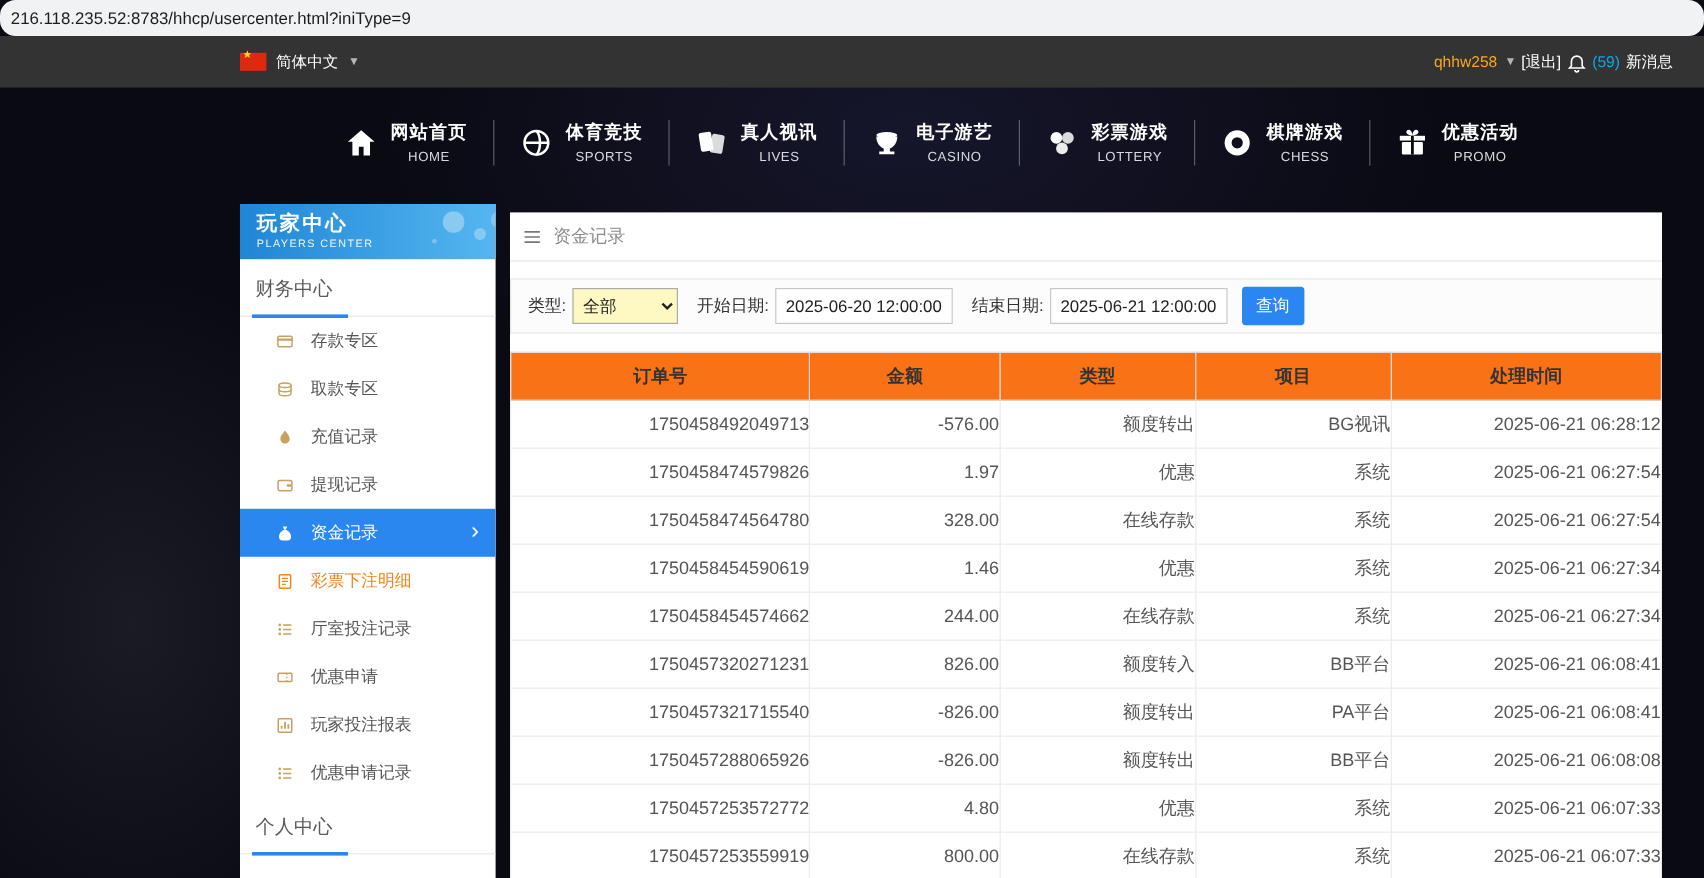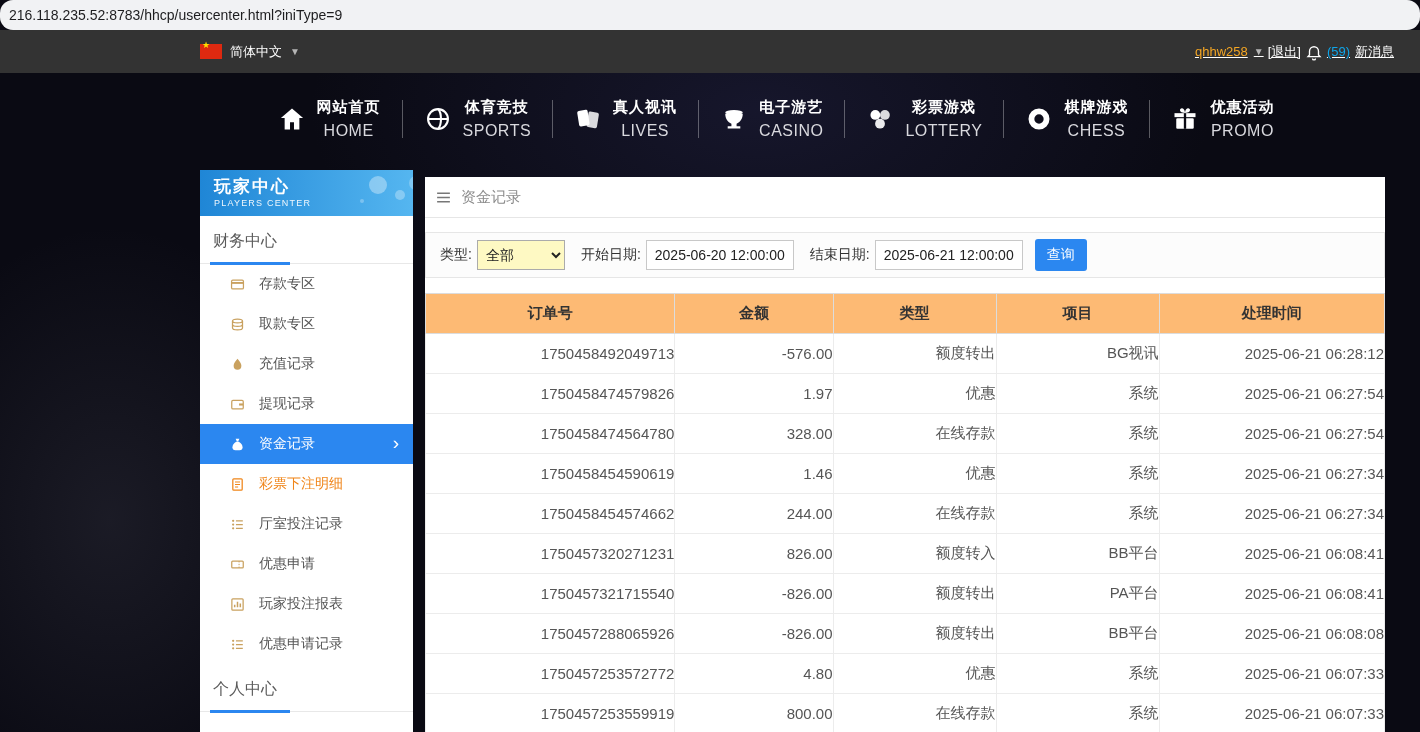--- a/index.html
+++ b/index.html
@@ -17,38 +17,38 @@
     font-size:14px; color:#1d1d1f;border-radius:13px; }
 
   
   .topbar { position:absolute; top:30px; left:0; width:100%; height:43px;
     background:#333333; display:flex; align-items:center;
     padding:0 26px 0 200px; color:#fff; font-size:13px; }
   .tb-left { display:flex; align-items:center; gap:8px; cursor:pointer; }
   .flag { width:22px; height:15px; background:#de2910; position:relative; display:inline-block; }
   .flag-star { position:absolute; left:2px; top:-4px; color:#ffde00; font-size:9px; }
   .caret { color:#b5b5b5; font-size:10px; }
-  .tb-right { margin-left:auto; display:flex; align-items:center; gap:4px;text-decoration:underline; }
+  .tb-right { margin-left:auto; display:flex; align-items:center; gap:4px; }
   .username { color:#f5a623; }
   .uname-wrap { display:flex; align-items:center; gap:6px; cursor:pointer; }
   .logout { color:#fff; cursor:pointer; }
   .bell { width:18px; height:18px; color:#fff; cursor:pointer; }
   .bell svg { width:100%; height:100%; }
   .msg-wrap { display:flex; align-items:center; gap:5px; cursor:pointer; }
   .msg-count { color:#0ea5e9; }
 
   
   .mainnav { position:absolute; top:73px; left:0; width:100%; height:92px;
     display:flex; align-items:center; justify-content:center; padding-left:132px; }
   .nav-item { display:flex; align-items:center; padding:0 21px; cursor:pointer; }
   .nav-icon { width:28px; height:28px; margin-right:11px; color:#fff; flex:0 0 28px; }
   .nav-icon svg { width:100%; height:100%; }
   .nav-text { text-align:center; }
   .nav-zh { display:block; color:#fff; font-size:15px; font-weight:bold; letter-spacing:1px; }
-  .nav-en { display:block; color:#d9d9de; font-size:16px; margin-top:5px; letter-spacing:.5px; }
+  .nav-en { display:block; color:#d9d9de; font-size:11px; margin-top:5px; letter-spacing:.5px; }
   .nav-sep { width:1px; height:38px; background:rgba(255,255,255,.32); }
 
   
   .sidebar { position:absolute; left:200px; top:170px; width:213px; bottom:0;
     background:#fff; overflow:hidden; }
   .sidebar-header { height:46px; background:linear-gradient(90deg,#1f86d6,#55b6f0);
     color:#fff; padding:5px 0 0 14px; position:relative; overflow:hidden; }
   .sidebar-title { font-size:17px; font-weight:bold; letter-spacing:2px; position:relative; z-index:1; }
   .sidebar-sub { font-size:9px; letter-spacing:1.2px; opacity:.92; position:relative; z-index:1; }
   .sb-bubbles { position:absolute; right:26px; top:6px; width:18px; height:18px;
@@ -84,21 +84,21 @@
   .f-select { width:88px; height:30px; border:1px solid #ababab; font-size:14px;
     padding-left:4px; background:#fef9c3; color:#222;
     font-family:"Liberation Sans", sans-serif; }
   .f-input { width:148px; height:30px; border:1px solid #c8c8c8; font-size:14px;
     padding-left:8px; color:#222; font-family:"Liberation Sans", sans-serif; }
   .btn-query { margin-left:12px; background:#2b87f0; color:#fff; border:none;
     width:52px; height:32px; font-size:14px; border-radius:3px; cursor:pointer;
     font-family:"Liberation Sans", sans-serif; }
 
   table.funds { margin-top:15px; width:100%; border-collapse:collapse; table-layout:fixed; }
-  .funds th { height:40px; background:#fdba74; border:1px solid #dcdcdc;
+  .funds th { height:40px; background:#f97316; border:1px solid #dcdcdc;
     font-size:15px; color:#333; font-weight:bold; text-align:center; }
   .funds td { height:40px; border:1px solid #ececec; text-align:right;
     font-size:15px; color:#555; }
 </style>
 </head>
 <body>
 
 <div class="page">
 
   <div class="urlbar">

